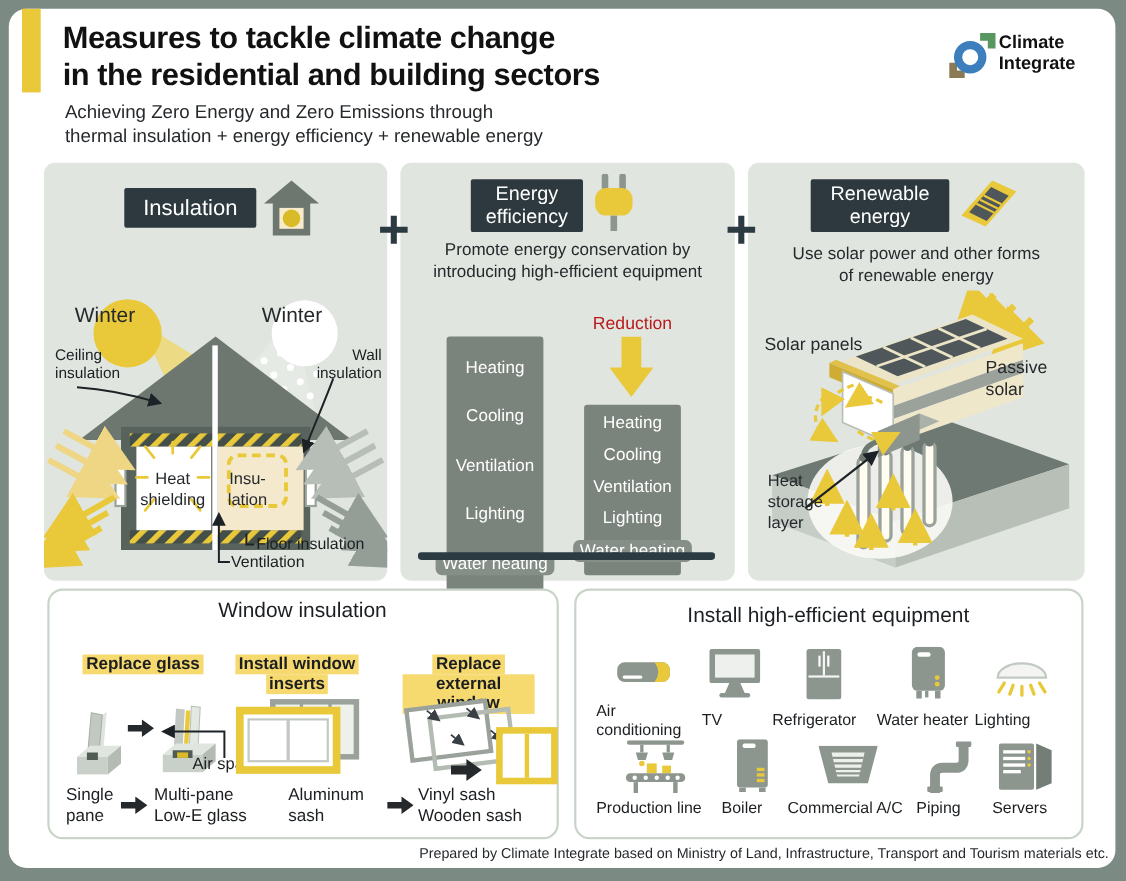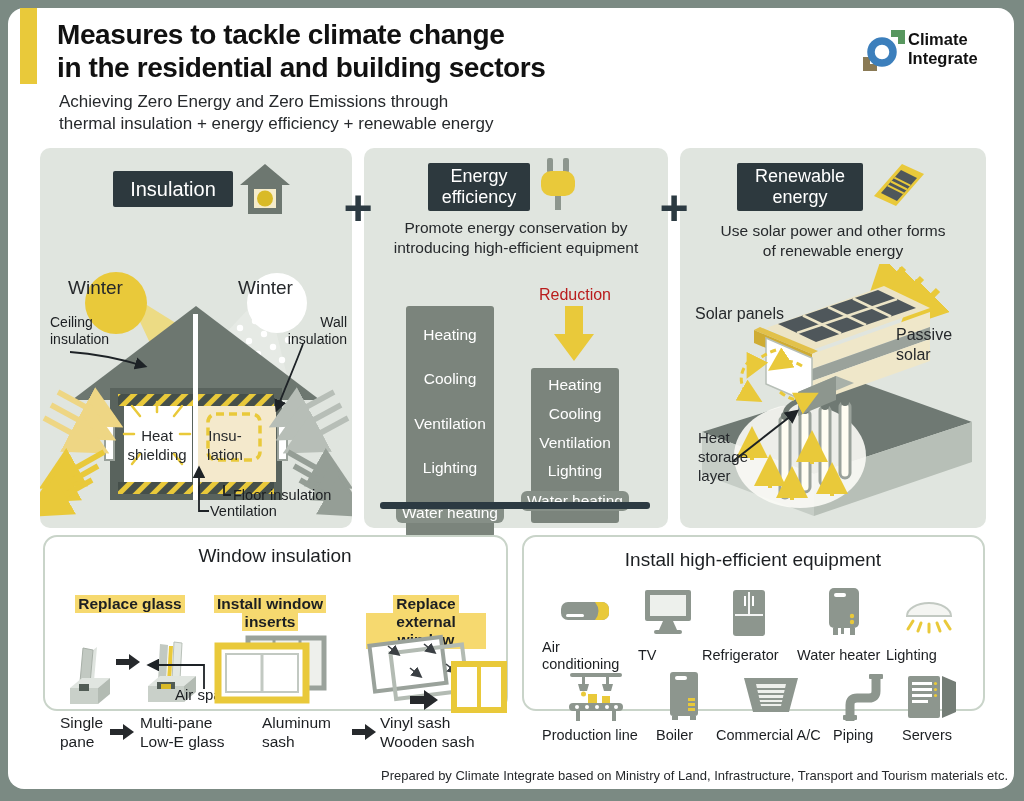--- a/index.html
+++ b/index.html
@@ -21,21 +21,21 @@
   .desc{font-size:15.5px;line-height:19.5px;color:#26292c}
   .season{font-size:19px;color:#26292c}
   .lbl{font-size:14px;line-height:17px;color:#1c1f22}
   .lbl2{font-size:15px;line-height:19px;color:#26292c}
   .bar{position:absolute;background:#7b847c;border-radius:3px;display:flex;flex-direction:column;
        justify-content:space-between;align-items:center;color:#fff}
   .bar span{font-size:15.5px;white-space:nowrap}
   .wh{background:#868f87;border-radius:6px;padding:1px 6px}
   .baseline{position:absolute;background:#2c3a42;border-radius:3px}
   .red-lbl{font-size:16px;color:#b91c1c;text-align:center}
-  .white-panel{position:absolute;top:535px;height:176px;background:#fff;border:2.5px solid #c9d4c9;border-radius:14px;box-sizing:border-box}
+  .white-panel{position:absolute;top:535px;height:228px;background:#fff;border:2.5px solid #c9d4c9;border-radius:14px;box-sizing:border-box}
   .ptitle{font-size:19px;color:#1c1f22}
   .psub{font-size:14px;color:#26292c}
   .hl-wrap{position:absolute;text-align:center;font-weight:bold;font-size:15.5px;line-height:18px}
   .hl{background:#f6d96f;padding:0 3px;display:inline-block}
   .itm{font-size:15.5px;line-height:19px}
   .eq-lbl{position:absolute;font-size:14.5px;line-height:17px;text-align:left;color:#1c1f22}
   .footer{left:380px;top:768px;width:628px;font-size:13px;color:#26292c;text-align:right}
 </style>
 </head>
 <body>

